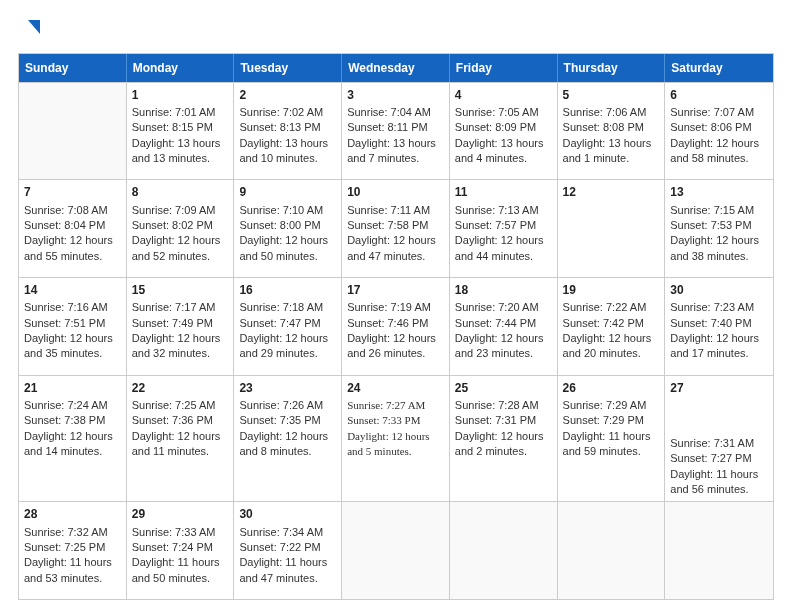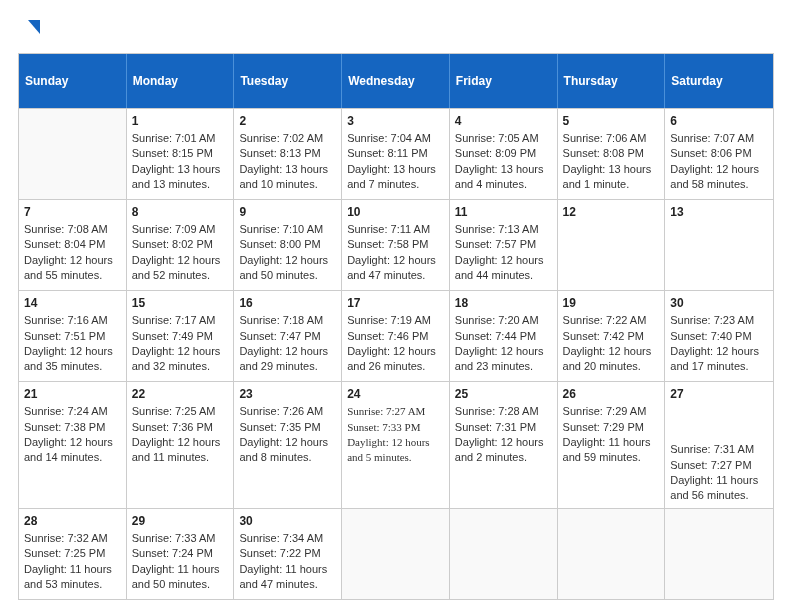--- a/index.html
+++ b/index.html
@@ -60,21 +60,21 @@
     }
     .cal-header-row {
       display: grid;
       grid-template-columns: repeat(7, 1fr);
       background: #1565c0;
     }
     .cal-header-cell {
       color: #fff;
       font-size: 12px;
       font-weight: bold;
-      padding: 20px 6px;
+      padding: 7px 6px;
       text-align: left;
       border-right: 1px solid #4a90d9;
     }
     .cal-header-cell:last-child { border-right: none; }
     .cal-body {
       flex: 1;
       display: flex;
       flex-direction: column;
     }
     .cal-week {
@@ -206,20 +206,23 @@
             <span class="day-number">11</span>
             <div class="cell-text" style="white-space: pre-line;">Sunrise: 7:13 AM
 Sunset: 7:57 PM
 Daylight: 12 hours and 44 minutes.</div>
           </div>
           <div class="cal-cell">
             <span class="day-number">12</span>
           </div>
           <div class="cal-cell">
             <span class="day-number">13</span>
+            <div class="cell-text" style="white-space: pre-line;">Sunrise: 7:15 AM
+Sunset: 7:53 PM
+Daylight: 12 hours and 38 minutes.</div>
           </div>
         </div>
         <div class="cal-week">
           <div class="cal-cell">
             <span class="day-number">14</span>
             <div class="cell-text" style="white-space: pre-line;">Sunrise: 7:16 AM
 Sunset: 7:51 PM
 Daylight: 12 hours and 35 minutes.</div>
           </div>
           <div class="cal-cell">

